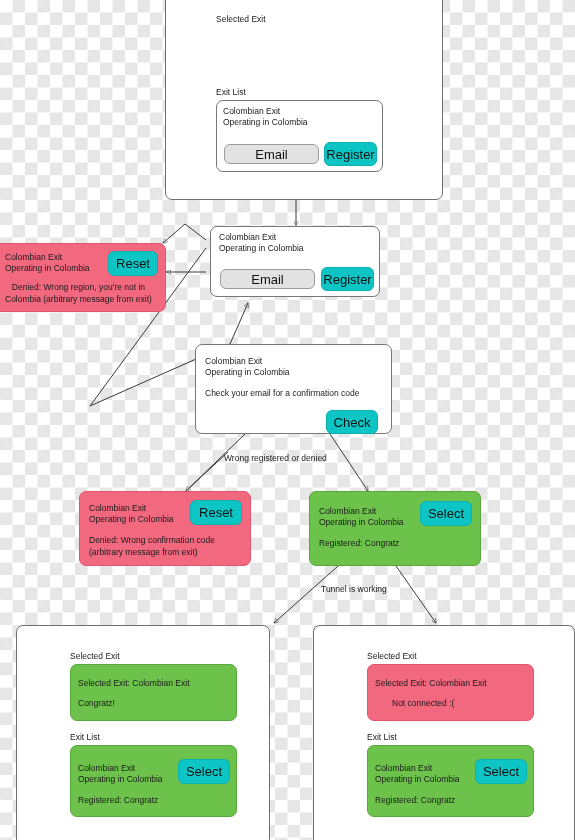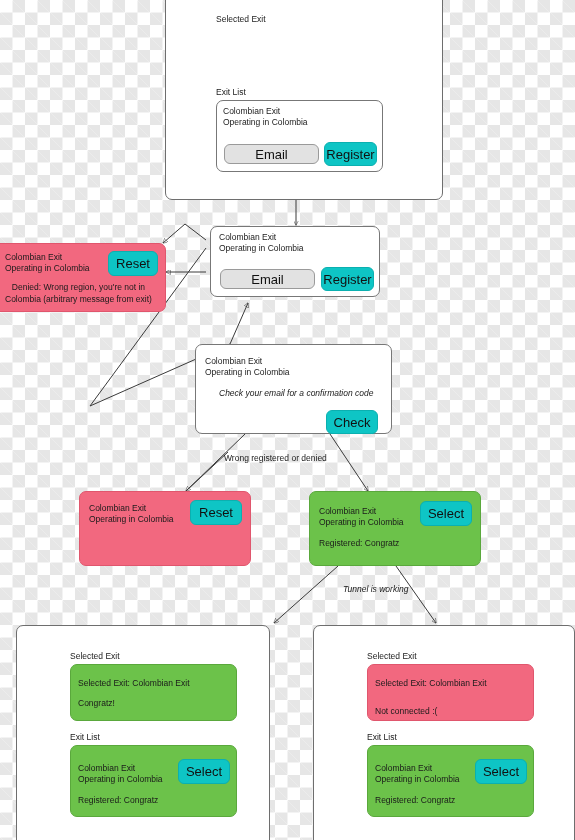--- a/index.html
+++ b/index.html
@@ -137,21 +137,21 @@
     <line x1="330" y1="434" x2="368" y2="491" marker-end="url(#arrow)"></line>
 
     <line x1="186" y1="491" x2="228" y2="452"></line>
 
     <line x1="338" y1="566" x2="274" y2="623" marker-end="url(#arrow)"></line>
 
     <line x1="396" y1="566" x2="436" y2="623" marker-end="url(#arrow)"></line>
   </svg>
 
   <div class="edge-label" style="left:224px; top:453px;">Wrong registered or denied</div>
-  <div class="edge-label" style="left:343px; top:584px;font-style:italic;">Tunnel is working</div>
+  <div class="edge-label" style="left:321px; top:584px;">Tunnel is working</div>
 
   <div class="node panel" style="left:165px; top:-10px; width:278px; height:210px;">
 
     <div class="field-label" style="left:50px; top:23px;">Selected Exit</div>
 
 
     <div class="field-label" style="left:50px; top:96px;">Exit List</div>
 
     <div class="card white" style="position:absolute; left:50px; top:109px; width:167px; height:72px;">
       <div class="card-lines" style="left:6px; top:5px;">Colombian Exit</div>
@@ -172,27 +172,29 @@
     <div class="card-lines" style="left:12px; top:8px;">Colombian Exit</div>
     <div class="card-lines" style="left:12px; top:19px;">Operating in Colombia</div>
     <div class="card-lines" style="left:12px; top:38px;text-align:center;">Denied: Wrong region, you're not in
 Colombia (arbitrary message from exit)</div>
     <div class="btn cyan" style="left:115px; top:7px; width:50px; height:25px;">Reset</div>
   </div>
 
   <div class="node card white" style="left:195px; top:344px; width:197px; height:90px;">
     <div class="card-lines" style="left:9px; top:11px;">Colombian Exit</div>
     <div class="card-lines" style="left:9px; top:22px;">Operating in Colombia</div>
-    <div class="card-lines" style="left:23px; top:43px;font-style:italic;">Check your email for a confirmation code</div>
+    <div class="card-lines" style="left:9px; top:43px;">Check your email for a confirmation code</div>
     <div class="btn cyan" style="left:130px; top:65px; width:52px; height:24px;">Check</div>
   </div>
 
   <div class="node card pink" style="left:79px; top:491px; width:172px; height:75px;">
     <div class="card-lines" style="left:9px; top:11px;">Colombian Exit</div>
     <div class="card-lines" style="left:9px; top:22px;">Operating in Colombia</div>
+    <div class="card-lines" style="left:9px; top:43px;">Denied: Wrong confirmation code
+(arbitrary message from exit)</div>
     <div class="btn cyan" style="left:110px; top:8px; width:52px; height:25px;">Reset</div>
   </div>
 
   <div class="node card green" style="left:309px; top:491px; width:172px; height:75px;">
     <div class="card-lines" style="left:9px; top:14px;">Colombian Exit</div>
     <div class="card-lines" style="left:9px; top:25px;">Operating in Colombia</div>
     <div class="card-lines" style="left:9px; top:46px;">Registered: Congratz</div>
     <div class="btn cyan" style="left:110px; top:9px; width:52px; height:25px;">Select</div>
   </div>
 
@@ -214,21 +216,21 @@
       <div class="btn cyan" style="left:107px; top:13px; width:52px; height:25px;">Select</div>
     </div>
   </div>
 
   <div class="node panel" style="left:313px; top:625px; width:262px; height:225px;">
 
     <div class="field-label" style="left:53px; top:25px;">Selected Exit</div>
 
     <div class="card pink" style="position:absolute; left:53px; top:38px; width:167px; height:57px;">
       <div class="card-lines" style="left:7px; top:13px;">Selected Exit: Colombian Exit</div>
-      <div class="card-lines" style="left:7px; top:33px;margin-top:8px;">Not connected :(</div>
+      <div class="card-lines" style="left:24px; top:33px;">Not connected :(</div>
     </div>
 
     <div class="field-label" style="left:53px; top:106px;">Exit List</div>
 
     <div class="card green" style="position:absolute; left:53px; top:119px; width:167px; height:72px;">
       <div class="card-lines" style="left:7px; top:17px;">Colombian Exit</div>
       <div class="card-lines" style="left:7px; top:28px;">Operating in Colombia</div>
       <div class="card-lines" style="left:7px; top:49px;">Registered: Congratz</div>
       <div class="btn cyan" style="left:107px; top:13px; width:52px; height:25px;">Select</div>
     </div>

